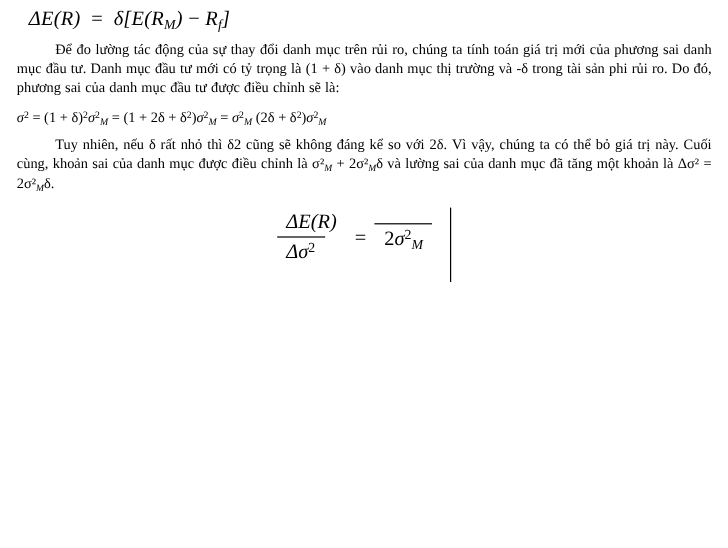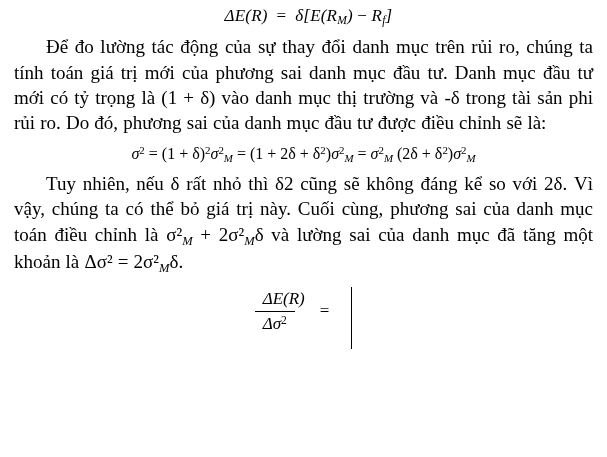--- a/index.html
+++ b/index.html
@@ -15,39 +15,38 @@
     overflow: hidden;
   }
   .page {
     position: relative;
     width: 607px;
     height: 457px;
     box-sizing: border-box;
     padding: 0 14px;
   }
   .eq-line {
-    text-align: center;
     font-size: 17px;
     margin: 6px 0 2px 0;
     letter-spacing: 0.2px;
   }
   .eq1 {
     margin-top: 6px;
     padding-left: 10px;
   }
   .para {
-    font-size: 19px;
+    font-size: 12px;
     line-height: 1.33;
     text-align: justify;
     text-indent: 32px;
     margin: 7px 0 0 0;
     word-spacing: 0.4px;
   }
   .eq2 {
-    font-size: 16px;
+    font-size: 12px;
     margin-top: 9px;
     margin-bottom: 3px;
     letter-spacing: 0;
   }
   i.v { font-style: italic; }
   .sub {
     font-size: 0.68em;
     vertical-align: -0.28em;
     font-style: italic;
   }
@@ -112,30 +111,31 @@
     <i class="v">δ[</i><i class="v">E(R</i><span class="sub">M</span><i class="v">)</i><span> − </span><i class="v">R</i><span class="sub">f</span><i class="v">]</i>
   </div>
 
   <p class="para">Để đo lường tác động của sự thay đổi danh mục trên rủi ro, chúng ta tính toán giá trị mới của phương sai danh mục đầu tư. Danh mục đầu tư mới có tỷ trọng là (1 + δ) vào danh mục thị trường và -δ trong tài sản phi rủi ro. Do đó, phương sai của danh mục đầu tư được điều chỉnh sẽ là:</p>
 
   <div class="eq-line eq2">
     <i class="v">σ</i><span class="sup">2</span> = (1 + δ)<span class="sup">2</span><i class="v">σ</i><span class="sup">2</span><span class="sub">M</span> = (1 + 2δ + δ<span class="sup">2</span>)<i class="v">σ</i><span class="sup">2</span><span class="sub">M</span> = <i class="v">σ</i><span class="sup">2</span><span class="sub">M</span> (2δ + δ<span class="sup">2</span>)<i class="v">σ</i><span class="sup">2</span><span class="sub">M</span>
   </div>
 
   <p class="para">
-    <span>Tuy nhiên, nếu δ rất nhỏ thì δ2 cũng sẽ không đáng kể so với 2δ. Vì vậy, chúng ta có thể bỏ giá trị này. Cuối cùng, phương sai của danh mục toán điều chỉnh là σ²</span><span class="smallsub">M</span><span> + 2σ²</span><span class="smallsub">M</span><span>δ và lường sai của danh mục đã tăng một khoản là Δσ² = 2σ²</span><span class="smallsub">M</span><span>δ.</span>
+    <span>Tuy nhiên, nếu δ rất nhỏ thì δ2 cũng sẽ không đáng kể so với 2δ. Vì vậy, chúng ta có thể bỏ giá trị này. Cuối cùng, khoản sai của danh mục được điều chỉnh là σ²</span><span class="smallsub">M</span><span> + 2σ²</span><span class="smallsub">M</span><span>δ và lường sai của danh mục đã tăng một khoản là Δσ² = 2σ²</span><span class="smallsub">M</span><span>δ.</span>
   </p>
 
 
   <div class="frac-eq">
     <div class="frac-inner">
       <span class="frac">
         <span class="num"><i class="v">Δ</i><i class="v">E(R)</i></span>
         <span class="den"><i class="v">Δ</i><i class="v">σ</i><span class="sup">2</span></span>
       </span>
       <span class="eqsign">=</span>
       <span class="frac">
+        <span class="den"><span>2</span><i class="v">σ</i><span class="sup">2</span><span class="sub">M</span></span>
       </span>
       <span class="vbar"></span>
     </div>
   </div>
 
 </div>
 
 </body></html>

